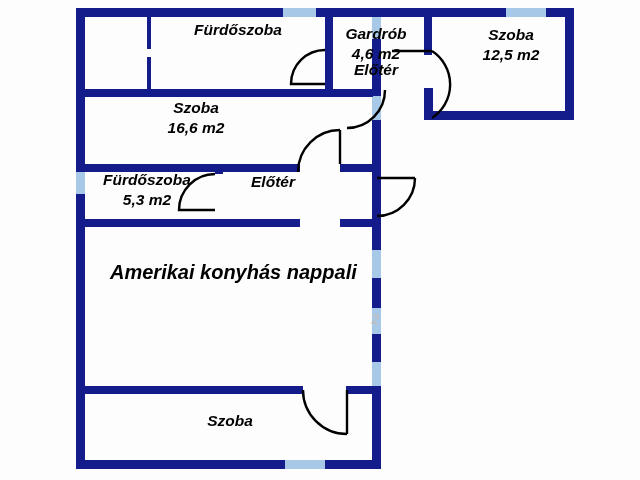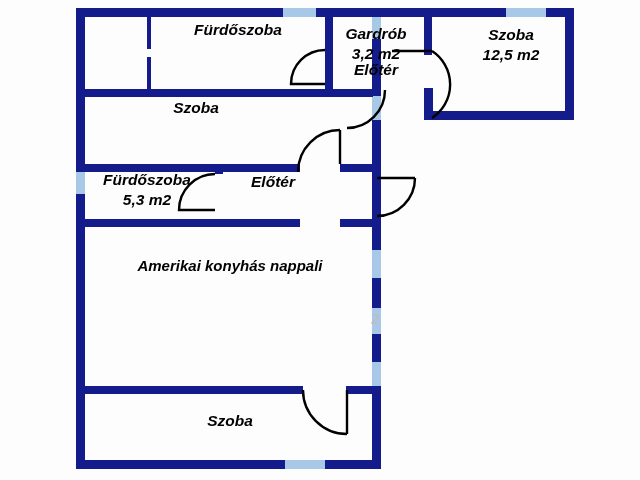--- a/index.html
+++ b/index.html
@@ -28,21 +28,21 @@
     font-style: italic;
     font-weight: bold;
     color: #000000;
     white-space: nowrap;
     line-height: 1.28;
     pointer-events: none;
   }
   .room-label .rl-name { display: block; }
   .room-label .rl-area { display: block; }
   .fs-15 { font-size: 15.5px; }
-  .fs-16 { font-size: 15px; font-style: italic; }
+  .fs-16 { font-size: 20px; font-style: italic; }
   .watermark {
     position: absolute;
     font-style: italic;
     font-weight: bold;
     color: #c8b8a8;
     opacity: 0.55;
     font-size: 15px;
     pointer-events: none;
   }
 </style>
@@ -140,30 +140,31 @@
       <path d="M 347 390 L 347 434"></path>
     </g>
   </svg>
 
   <div class="room-label fs-15" style="left:168px; top:20px; width:140px;">
     <span class="rl-name">Fürdőszoba</span>
   </div>
 
   <div class="room-label fs-15" style="left:326px; top:24px; width:100px;">
     <span class="rl-name">Gardrób</span>
-    <span class="rl-area">3,2 m2</span>
+    <span class="rl-area">4,6 m2</span>
   </div>
 
   <div class="room-label fs-15" style="left:446px; top:25px; width:130px;">
     <span class="rl-name">Szoba</span>
     <span class="rl-area">12,5 m2</span>
   </div>
 
   <div class="room-label fs-15" style="left:126px; top:98px; width:140px;">
     <span class="rl-name">Szoba</span>
+    <span class="rl-area">16,6 m2</span>
   </div>
 
   <div class="room-label fs-15" style="left:88px; top:170px; width:118px;">
     <span class="rl-name">Fürdőszoba</span>
     <span class="rl-area">5,3 m2</span>
   </div>
 
   <div class="room-label fs-15" style="left:224px; top:172px; width:98px;">
     <span class="rl-name">Előtér</span>
   </div>

